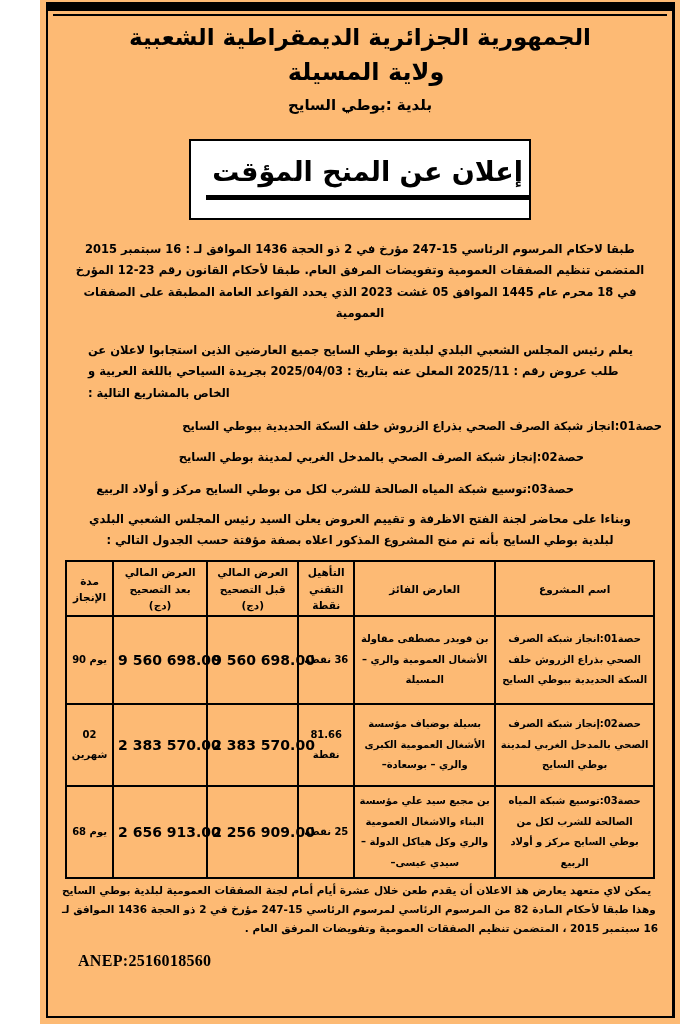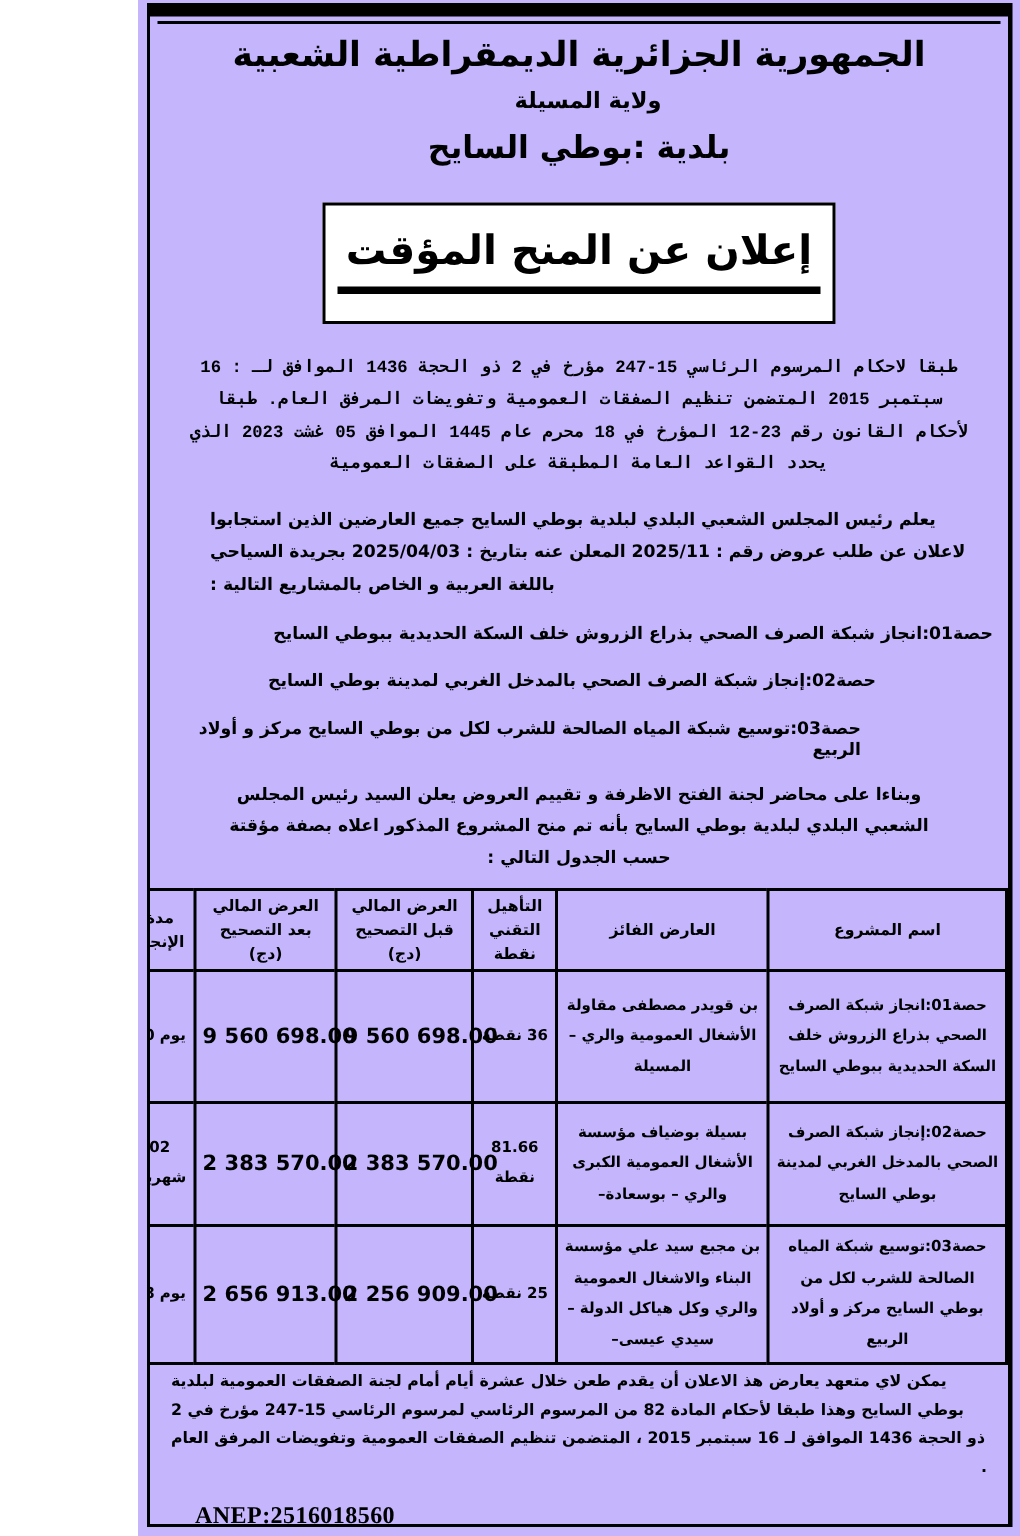--- a/index.html
+++ b/index.html
@@ -1,45 +1,45 @@
 <!DOCTYPE html>
 <html lang="ar" dir="rtl"><head>
 <meta charset="utf-8">
 <style>
   html,body { margin:0; padding:0; background:#ffffff; }
   .page {
-    position:relative; width:588px; height:1024px; background:#c4b5fd;
+    position:relative; width:640px; height:1024px; background:#fdba74;
     color:#000; font-family:"DejaVu Sans", sans-serif; overflow:hidden;
   }
   .frame {
     position:absolute; top:2px; left:6px; right:5px; bottom:6px;
     border:2px solid #000; border-top:9px solid #000; border-right:3px solid #000;
     overflow:hidden;
   }
   .frame-topline { height:0; border-top:2px solid #000; margin:3px 5px 0 5px; }
 
   header { text-align:center; font-weight:bold; }
   .h-country { font-size:23px; margin-top:8px; letter-spacing:0.5px; }
-  .h-wilaya  { font-size:15px; margin-top:8px;padding-left:12px; }
+  .h-wilaya  { font-size:24px; margin-top:8px;padding-left:12px; }
   .h-daira   { font-size:19px; margin-top:10px; }
-  .h-commune { font-size:21px; margin-top:10px; }
+  .h-commune { font-size:15px; margin-top:10px; }
   .h-tax     { font-size:20px; margin-top:10px; }
   .ltr-island { direction:ltr; unicode-bidi:isolate; display:inline-block; margin-left:4px; }
 
   .title-box {
     width:338px; margin:25px auto 0; border:2px solid #000;
-    text-align:center; padding:15px 0 18px; background:#fff;
+    text-align:right; padding:15px 0 18px; background:#fff;
   }
   .title-text {
     display:inline-block; font-size:27px; font-weight:bold;
     border-bottom:5px solid #000; padding:0 6px 8px;
   }
 
   .para { font-size:11.5px; font-weight:bold; line-height:1.85; margin:0; }
-  .para-legal    { margin:19px 26px 16px; text-align:center;font-family:Liberation Mono, monospace; }
+  .para-legal    { margin:19px 26px 16px; text-align:center; }
   .para-announce { margin:11px 22px 0 40px; text-align:left; }
   .lot  { font-size:11.5px; font-weight:bold; text-align:right; }
   .lot1 { margin:15px 10px 0 0; }
   .lot2 { margin:17px 88px 0 0; }
   .lot3 { margin:18px 98px 0 0; }
   .para-award { margin:13px 38px 0; text-align:center; }
 
   .award-table {
     width:590px; margin:9px auto 0; border-collapse:collapse; table-layout:fixed;
   }

